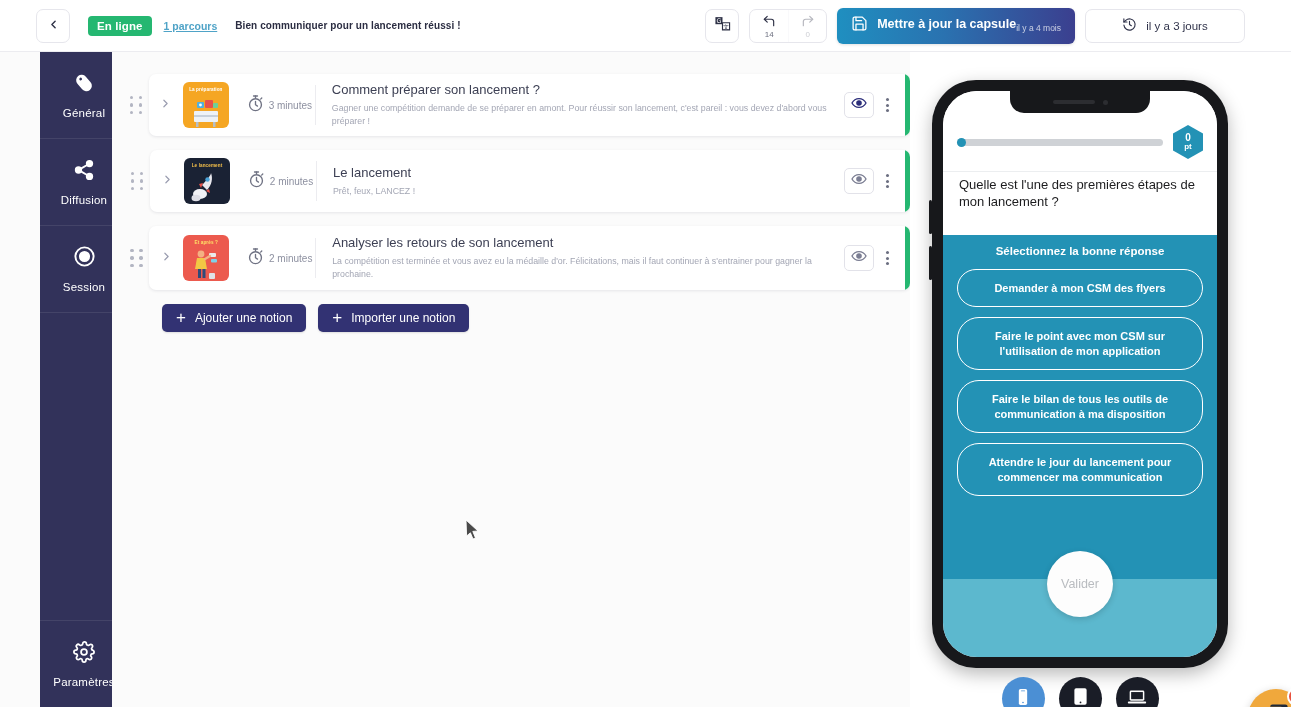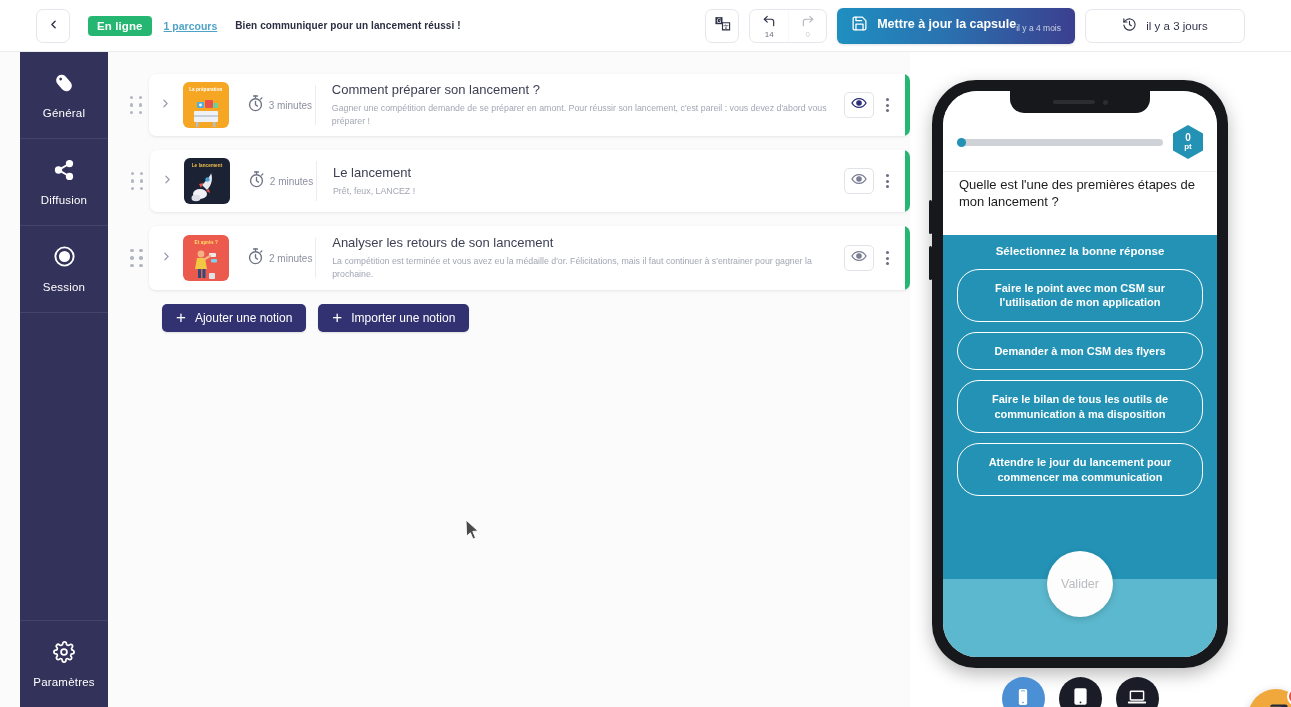--- a/index.html
+++ b/index.html
@@ -62,21 +62,21 @@
   .btn-update .t1 { font-size:12.5px; font-weight:700; }
   .btn-update .t2 { font-size:8.5px; opacity:.72; margin-top:6px; }
   .btn-history {
     height:34px; min-width:160px; border:1px solid #e6e6ec; border-radius:7px;
     background:#fff; display:flex; align-items:center; justify-content:center;
     gap:9px; color:#31344b; font-size:11.5px; cursor:pointer;
   }
 
   
   .sidebar {
-    position:absolute; top:52px; left:20px; width:88px; height:655px;
+    position:absolute; top:52px; left:40px; width:88px; height:655px;
     background:#32325a; display:flex; flex-direction:column;
   }
   .side-item {
     height:87px; display:flex; flex-direction:column; align-items:center;
     justify-content:center; gap:9px; color:#fff; cursor:pointer;
     border-bottom:1px solid rgba(255,255,255,.09);
   }
   .side-item .lbl { font-size:11.5px; letter-spacing:.2px; }
   .side-spacer { flex:1 1 auto; }
   .side-item.bottom { border-bottom:none; border-top:1px solid rgba(255,255,255,.09); }
@@ -587,22 +587,22 @@
           <div class="hexbadge">
             <span class="n">0</span>
             <span class="u">pt</span>
           </div>
         </div>
 
         <div class="ph-question">Quelle est l'une des premières étapes de mon lancement ?</div>
 
         <div class="ph-body">
           <div class="ph-sub">Sélectionnez la bonne réponse</div>
+          <div class="answer">Demander à mon CSM des flyers</div>
           <div class="answer">Faire le point avec mon CSM sur l'utilisation de mon application</div>
-          <div class="answer">Demander à mon CSM des flyers</div>
           <div class="answer">Faire le bilan de tous les outils de communication à ma disposition</div>
           <div class="answer">Attendre le jour du lancement pour commencer ma communication</div>
         </div>
 
         <div class="ph-footer">
           <div class="validate">Valider</div>
         </div>
       </div>
     </div>
 

